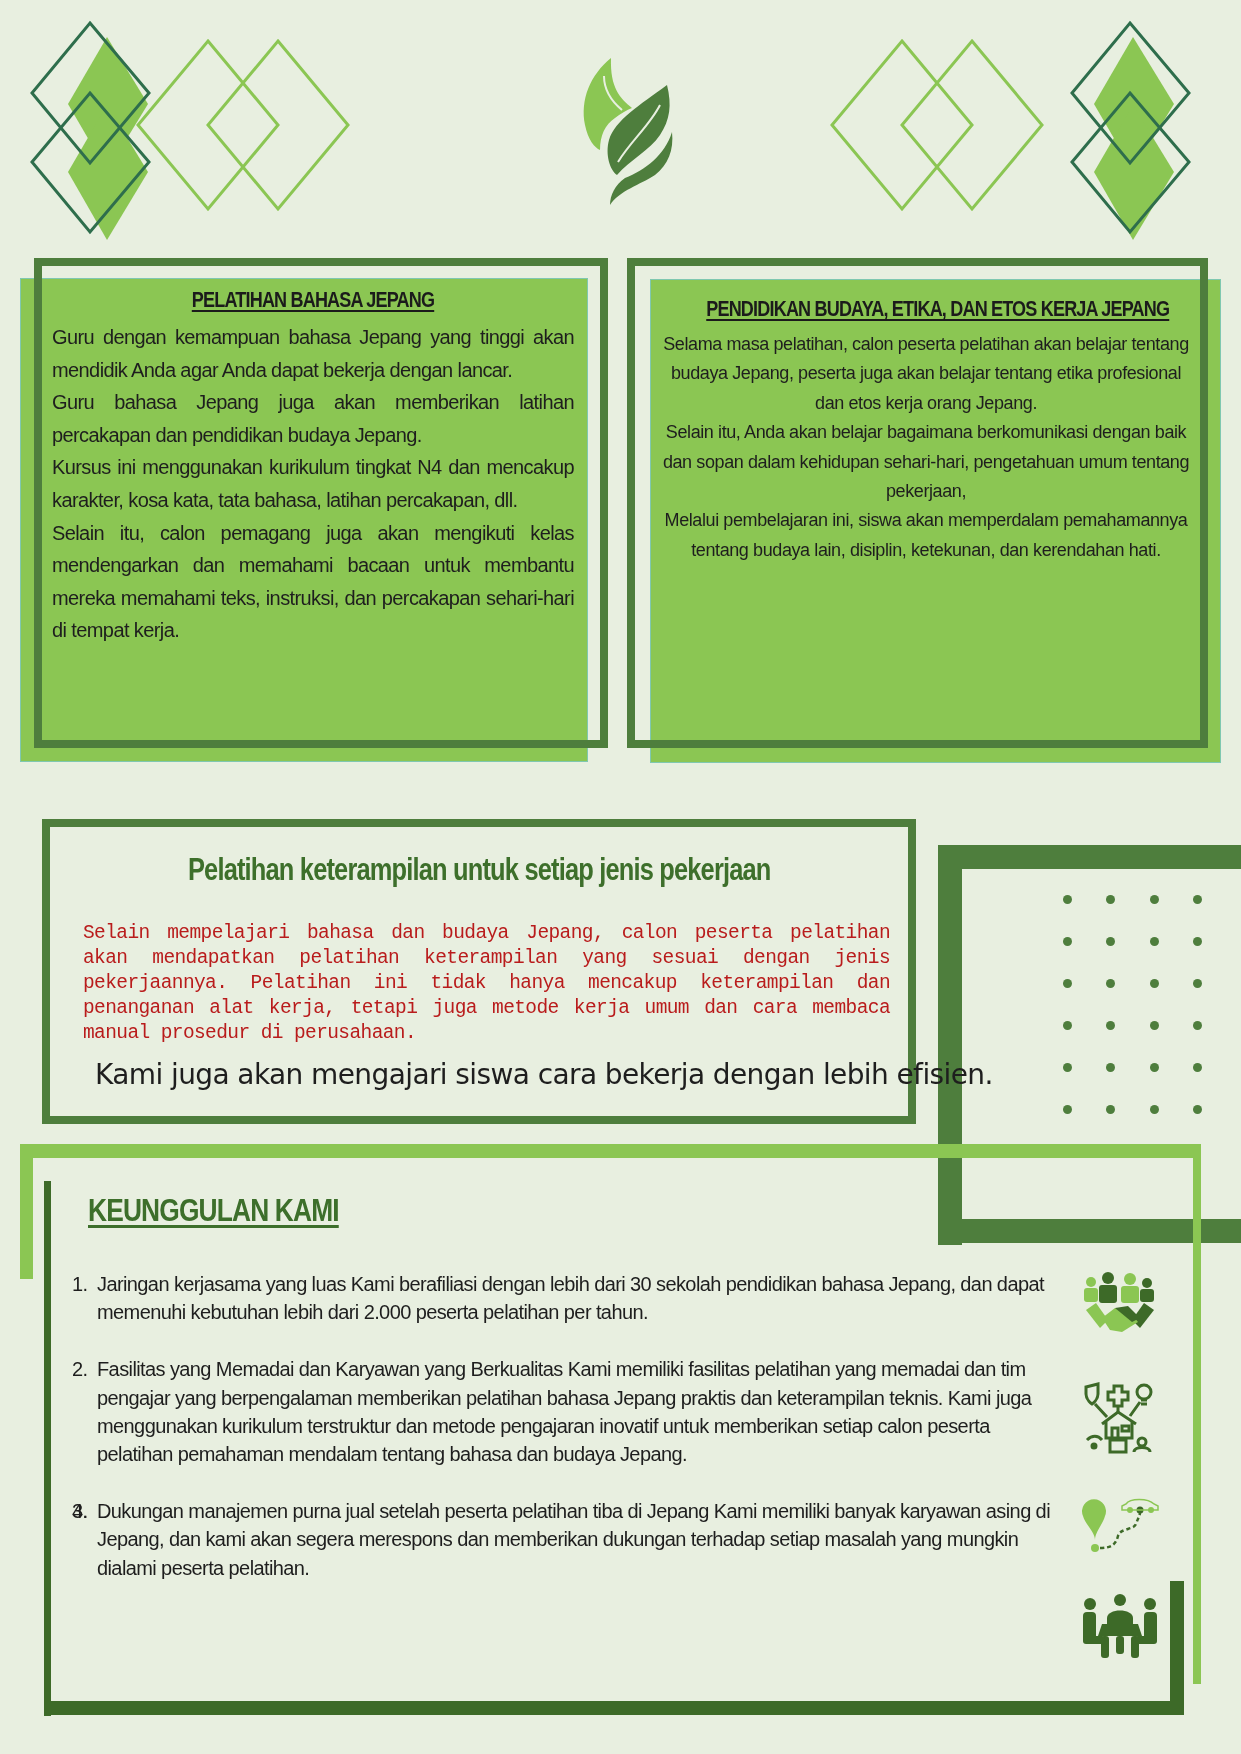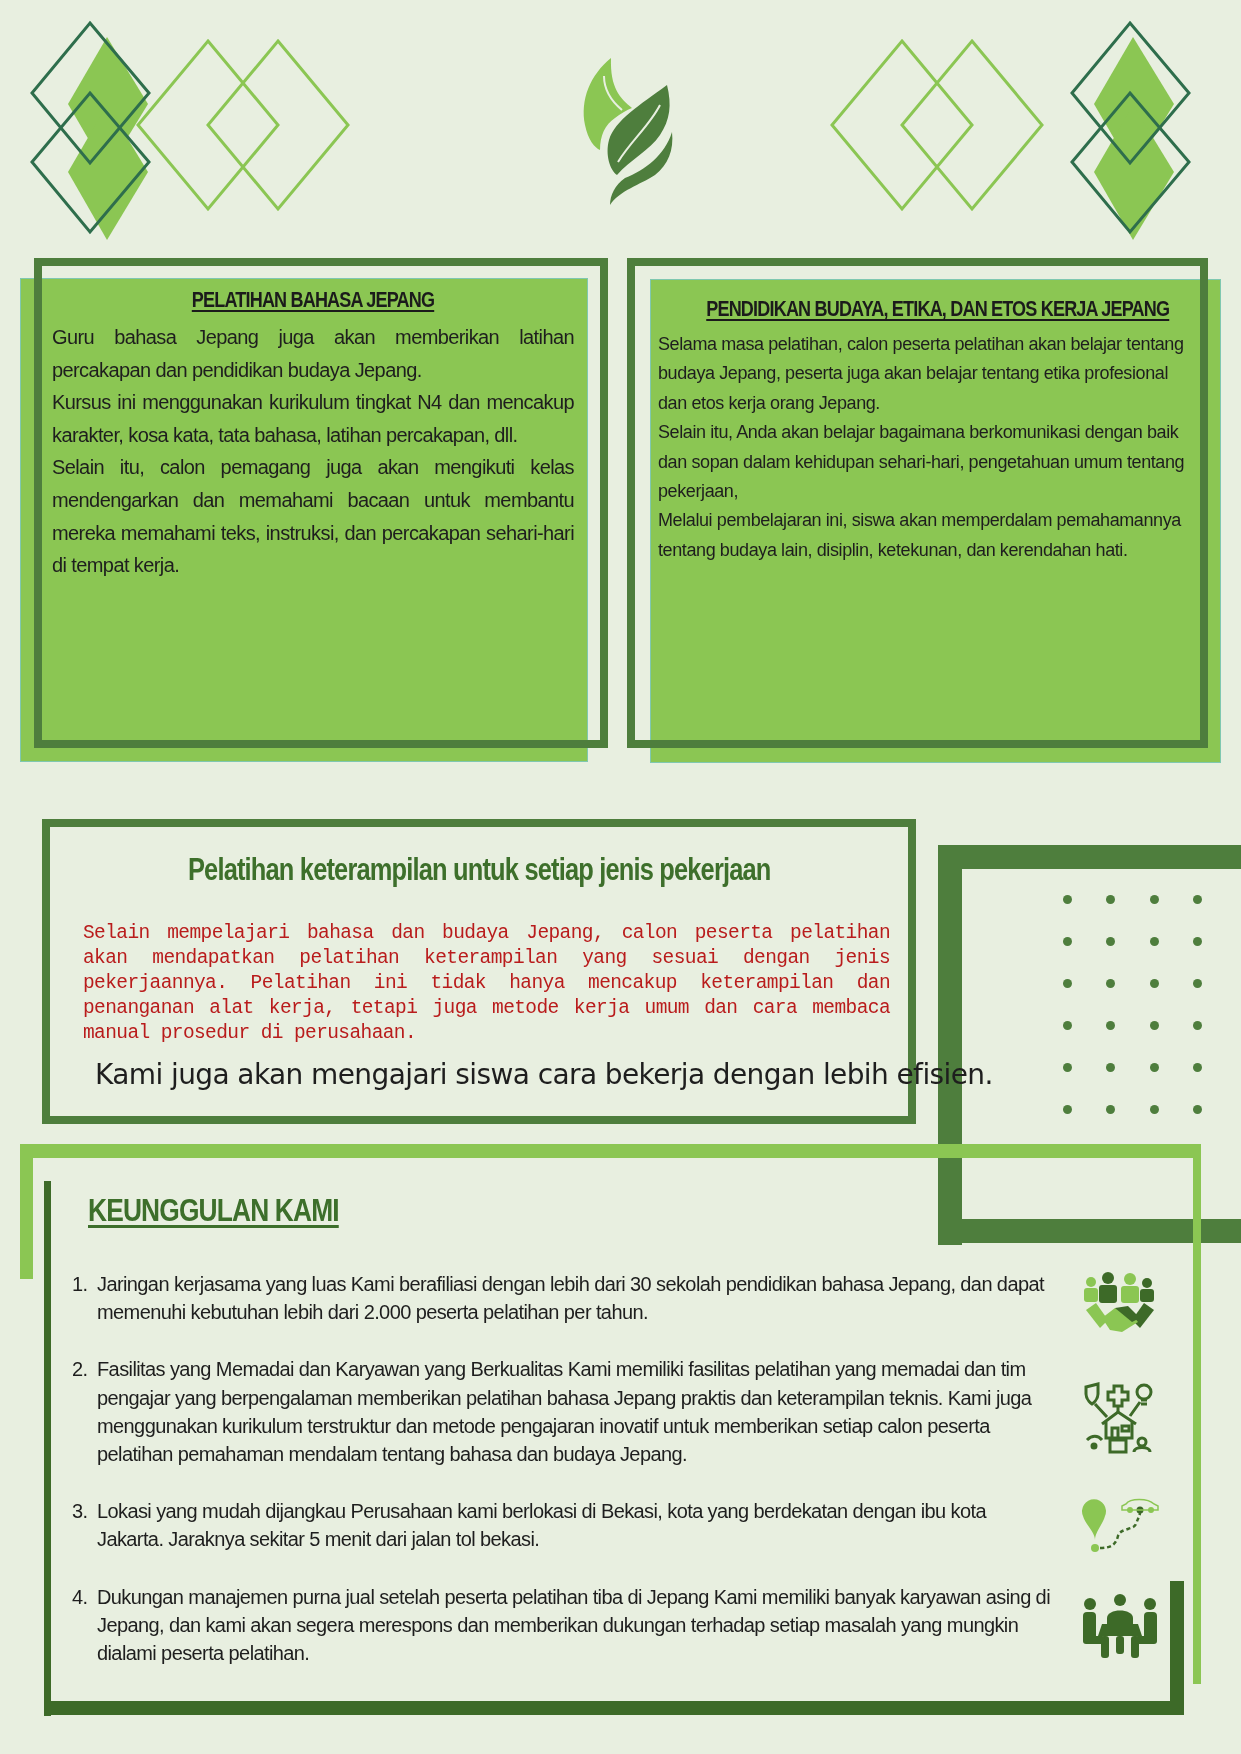--- a/index.html
+++ b/index.html
@@ -18,21 +18,21 @@
   .card-content { position: absolute; box-sizing: border-box; }
   .card-title {
     font-family: "Liberation Sans", sans-serif; font-weight: bold;
     font-size: 22px; text-align: center; text-decoration: underline;
     text-underline-offset: 3px; color: #1b1b1b; letter-spacing: -1px;
     transform: scaleX(0.82); transform-origin: center;
     white-space: nowrap; margin: 0 0 8px 0;
   }
   .card-body p { margin: 0; }
   .left-body { font-size: 20px; line-height: 32.6px; text-align: justify; letter-spacing: -0.6px; }
-  .right-body { font-size: 18px; line-height: 29.4px; letter-spacing: -0.4px; }
+  .right-body { font-size: 18px; line-height: 29.4px; letter-spacing: -0.4px; text-align: center; }
 
   
   .skill-frame { position: absolute; border: 8px solid #4e7e3d; box-sizing: border-box; }
   .skill-title {
     position: absolute; left: 0; right: 0; top: 852px; text-align: center;
     font-weight: bold; font-size: 31px; color: #3d6f2b; text-decoration: underline;
     text-underline-offset: 4px; letter-spacing: -1px; white-space: nowrap;
   }
   .skill-title span { display: inline-block; transform: scaleX(0.82); transform-origin: center; }
   .skill-mono {
@@ -99,20 +99,21 @@
     <polygon points="932,41 1002,125 932,209 862,125" fill="none" stroke="#8bc653" stroke-width="3" transform="translate(40,0)"></polygon>
   </svg>
 </div>
 
 <section>
   <div class="card-fill" style="left:20px;top:278px;width:568px;height:484px;"></div>
   <div class="card-frame" style="left:34px;top:258px;width:574px;height:490px;"></div>
   <div class="card-content" style="left:52px;top:287px;width:522px;">
     <h2 class="card-title">PELATIHAN BAHASA JEPANG</h2>
     <div class="card-body left-body">
+      <p>Guru dengan kemampuan bahasa Jepang yang tinggi akan mendidik Anda agar Anda dapat bekerja dengan lancar.</p>
       <p>Guru bahasa Jepang juga akan memberikan latihan percakapan dan pendidikan budaya Jepang.</p>
       <p>Kursus ini menggunakan kurikulum tingkat N4 dan mencakup karakter, kosa kata, tata bahasa, latihan percakapan, dll.</p>
       <p>Selain itu, calon pemagang juga akan mengikuti kelas mendengarkan dan memahami bacaan untuk membantu mereka memahami teks, instruksi, dan percakapan sehari-hari di tempat kerja.</p>
     </div>
   </div>
 </section>
 
 <section>
   <div class="card-fill" style="left:650px;top:279px;width:571px;height:484px;"></div>
   <div class="card-frame" style="left:627px;top:258px;width:581px;height:490px;"></div>
@@ -184,21 +185,20 @@
     <li class="adv-item">
       <span class="adv-num">1.</span>
       <span>Jaringan kerjasama yang luas Kami berafiliasi dengan lebih dari 30 sekolah pendidikan bahasa Jepang, dan dapat memenuhi kebutuhan lebih dari 2.000 peserta pelatihan per tahun.</span>
     </li>
     <li class="adv-item">
       <span class="adv-num">2.</span>
       <span>Fasilitas yang Memadai dan Karyawan yang Berkualitas Kami memiliki fasilitas pelatihan yang memadai dan tim pengajar yang berpengalaman memberikan pelatihan bahasa Jepang praktis dan keterampilan teknis. Kami juga menggunakan kurikulum terstruktur dan metode pengajaran inovatif untuk memberikan setiap calon peserta pelatihan pemahaman mendalam tentang bahasa dan budaya Jepang.</span>
     </li>
     <li class="adv-item">
       <span class="adv-num">3.</span>
-      <span>Lokasi yang mudah dijangkau Perusahaan kami berlokasi di Bekasi, kota yang berdekatan dengan ibu kota Jakarta. Jaraknya sekitar 5 menit dari jalan tol bekasi.</span>
     </li>
     <li class="adv-item">
       <span class="adv-num">4.</span>
       <span>Dukungan manajemen purna jual setelah peserta pelatihan tiba di Jepang Kami memiliki banyak karyawan asing di Jepang, dan kami akan segera merespons dan memberikan dukungan terhadap setiap masalah yang mungkin dialami peserta pelatihan.</span>
     </li>
   </ol>
 </section>
 
 <div class="abs" style="left:1080px;top:1270px;width:80px;height:70px;">
   <svg width="80" height="70" viewBox="0 0 80 70">

